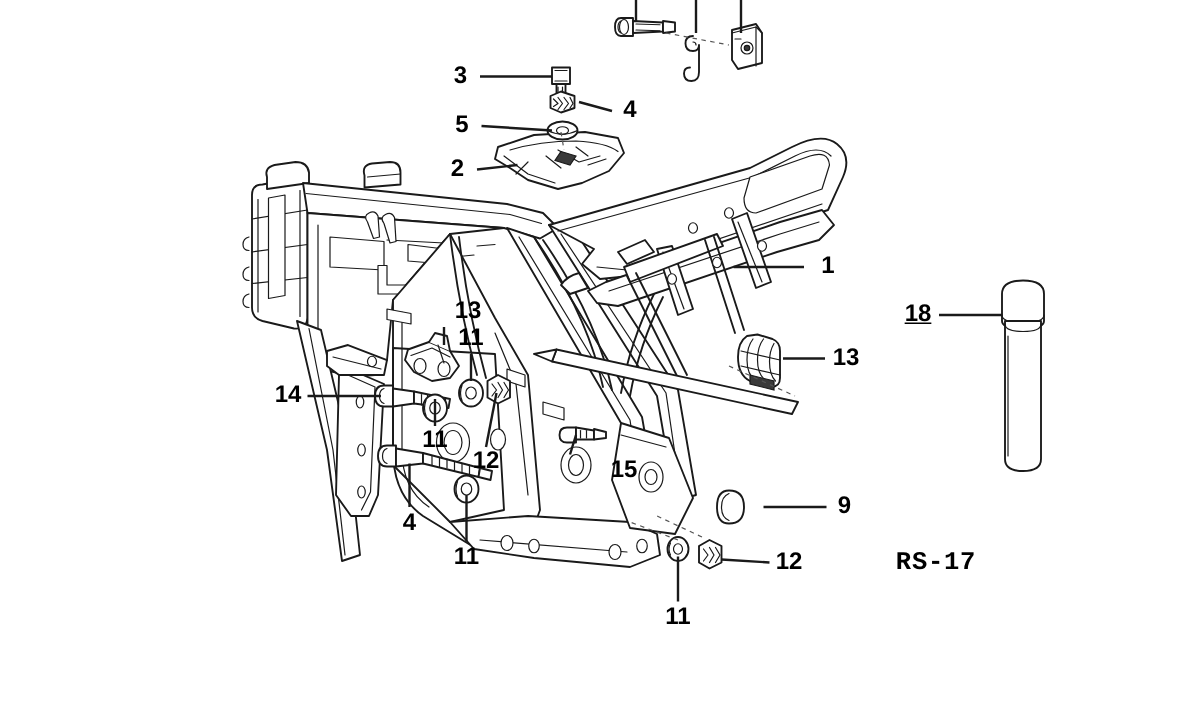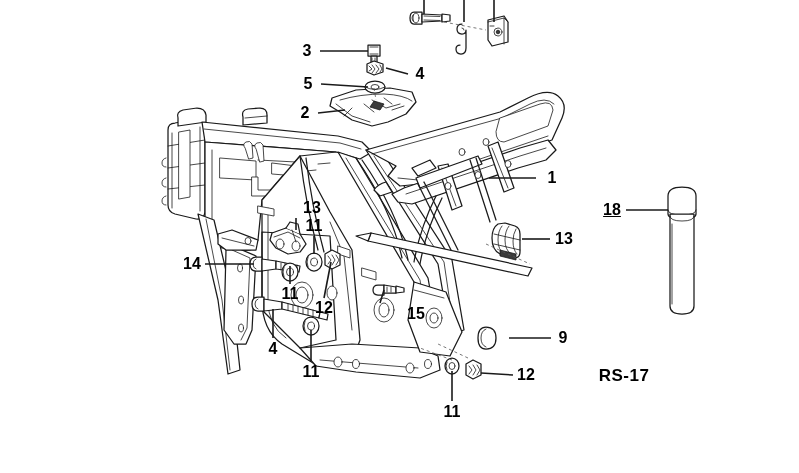--- a/index.html
+++ b/index.html
@@ -31,21 +31,21 @@
     font-weight: bold;
     font-size: 16px;
     color: #000000;
     line-height: 1;
     white-space: nowrap;
     transform: translate(-50%, -50%);
     letter-spacing: 0px;
   }
   .sheet-code {
     position: absolute;
-    font-family: Liberation Sans, sans-serif;
+    font-family: Liberation Mono, monospace;
     font-weight: bold;
     font-size: 17px;
     color: #000000;
     white-space: nowrap;
     transform: translate(-50%, -50%);
     letter-spacing: 0.5px;
   }
 </style>
 </head>
 <body>

